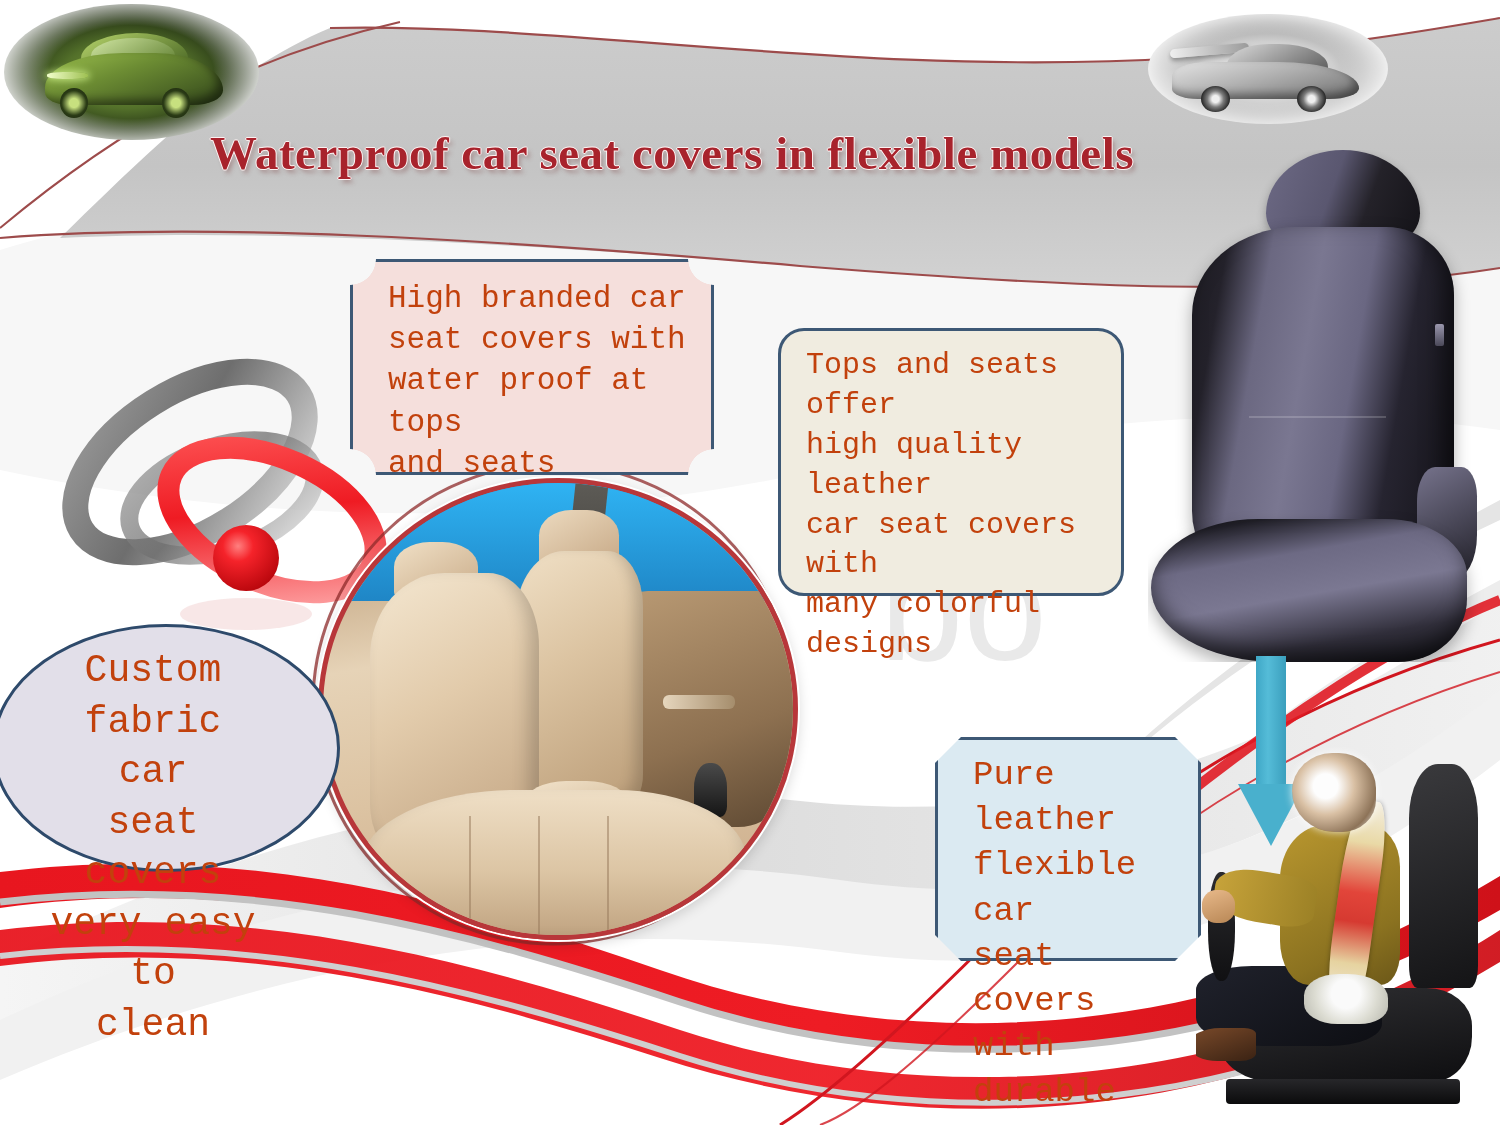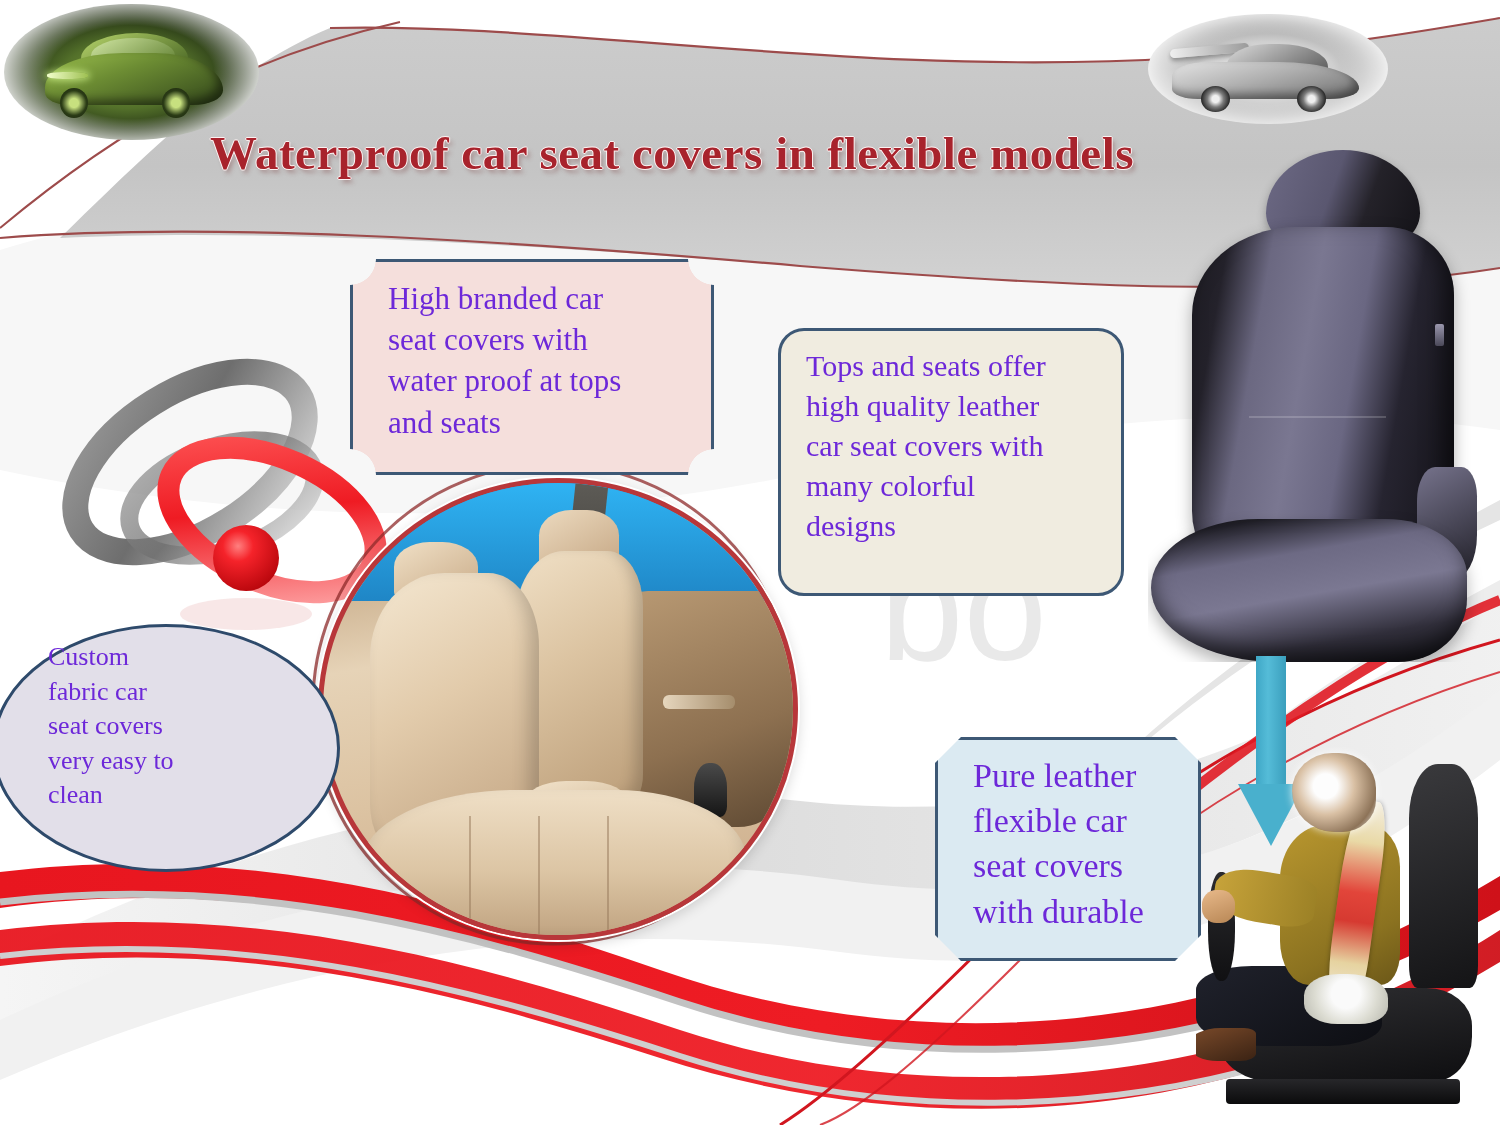--- a/index.html
+++ b/index.html
@@ -273,22 +273,22 @@
     box-shadow:0 0 5px rgba(0,0,0,.35);
   }
   #photo-driver .d-pelvis{
     position:absolute;left:36%;bottom:22%;width:28%;height:14%;
     background:radial-gradient(circle at 50% 40%,#fafafa 28%,#dcdcd2 60%,#b5b5ab 100%);
     border-radius:42% 48% 34% 40%;
   }
 
   
   .callout-text{
-    position:absolute;color:#6d28d9;line-height:1.33;
-    font-family:Liberation Serif, serif;white-space:pre-line;
+    position:absolute;color:#c2410c;line-height:1.33;
+    font-family:Liberation Mono, monospace;white-space:pre-line;
   }
 
   #callout-pink{left:350px;top:259px;width:364px;height:216px;}
   #callout-pink .shape{
     position:absolute;inset:0;
     background:#f5dfdc;
     border:3px solid #3d5875;
     -webkit-mask:
       radial-gradient(circle 26px at 0 0, transparent 98%, #000 100%) top left/50% 50% no-repeat,
       radial-gradient(circle 26px at 100% 0, transparent 98%, #000 100%) top right/50% 50% no-repeat,
@@ -307,21 +307,21 @@
     position:absolute;inset:0;background:#f0ece0;
     border:3px solid #3d5875;border-radius:26px;
   }
   #callout-cream .callout-text{left:28px;top:18px;width:310px;font-size:30px;}
 
   #callout-ellipse{left:-8px;top:624px;width:348px;height:248px;}
   #callout-ellipse .shape{
     position:absolute;inset:0;background:#e2dfe9;
     border:3px solid #2e4a6b;border-radius:50%;
   }
-  #callout-ellipse .callout-text{left:56px;top:16px;width:210px;font-size:26px;}
+  #callout-ellipse .callout-text{left:56px;top:22px;width:210px;font-size:38px;text-align:center;}
 
   #callout-octagon{left:935px;top:737px;width:266px;height:224px;}
   #callout-octagon .shape{
     position:absolute;inset:0;background:#dbeaf2;
     border:3px solid #3d5875;
     clip-path:polygon(26px 0,calc(100% - 26px) 0,100% 26px,100% calc(100% - 26px),
       calc(100% - 26px) 100%,26px 100%,0 calc(100% - 26px),0 26px);
   }
   #callout-octagon .callout-text{left:38px;top:16px;width:212px;font-size:34px;}
 </style>

